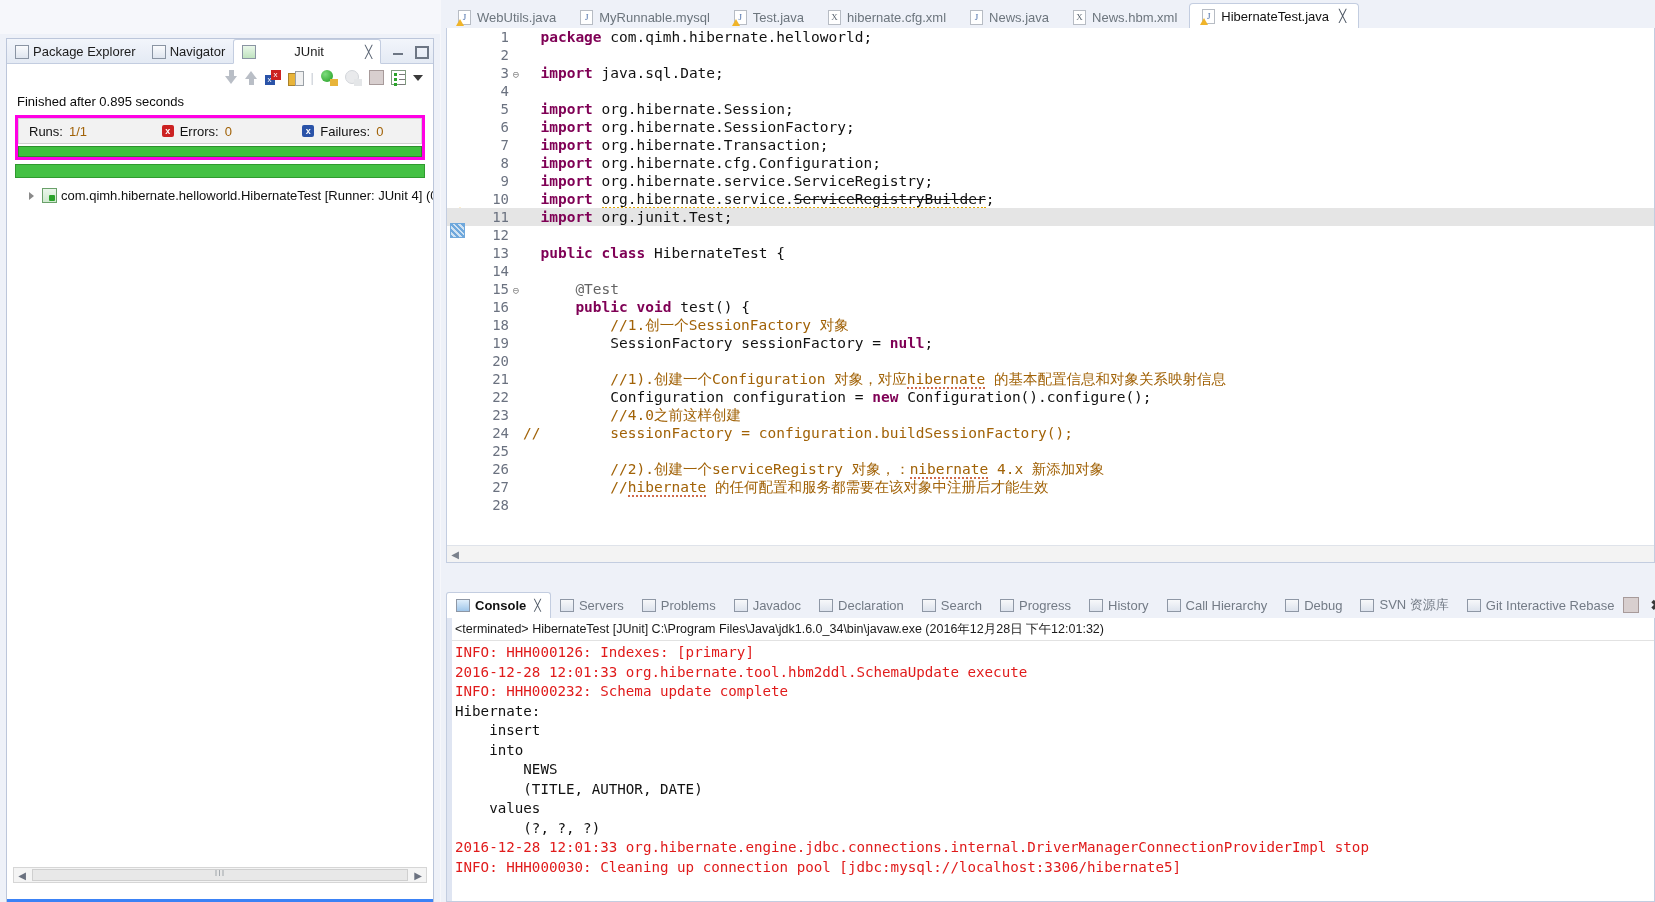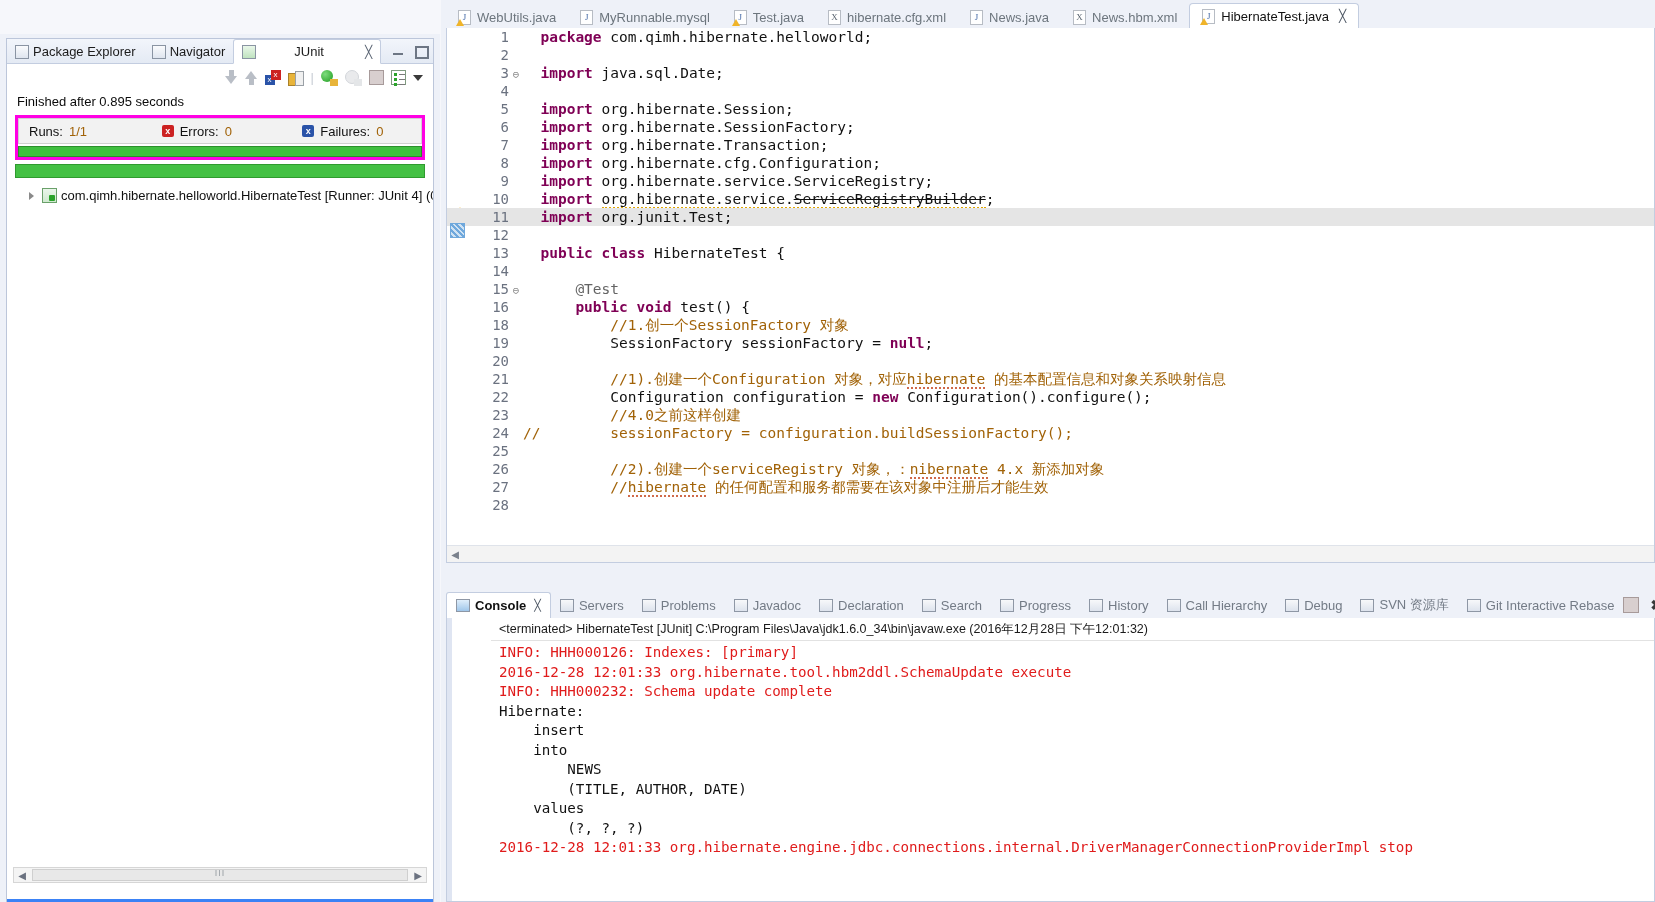--- a/index.html
+++ b/index.html
@@ -220,21 +220,20 @@
     border-radius: 3px 3px 0 0; height: 26px;
   }
   .ctab .x { font-size: 11px; color: #4c5663; margin-left: 3px; font-weight: normal; }
   .ctab-icons { margin-left: auto; display: flex; align-items: center; gap: 9px; padding-right: 6px; }
   .ci { width: 16px; height: 16px; position: relative; }
 
   .console-out {
     position: absolute; left: 0; top: 48px; right: 0; bottom: 0;
     background: #ffffff; border: 1px solid #c3cde0; border-top: none;
     overflow: hidden;
-    padding-left: 44px;
   }
   .term-line {
     font-family: "Liberation Sans", sans-serif; font-size: 12.5px; color: #1a1a1a;
     padding: 3px 0 2px 8px; border-bottom: 1px solid #e2e2e2; white-space: pre;
   }
   .out-line {
     font-family: "DejaVu Sans Mono", monospace; font-size: 14.2px;
     line-height: 19.5px; white-space: pre; padding-left: 8px;
   }
   .out-red { color: #e01b1b; }
@@ -518,18 +517,19 @@
             <div class="out-line out-red">2016-12-28 12:01:33 org.hibernate.tool.hbm2ddl.SchemaUpdate execute</div>
             <div class="out-line out-red">INFO: HHH000232: Schema update complete</div>
             <div class="out-line out-blk">Hibernate: </div>
             <div class="out-line out-blk">    insert </div>
             <div class="out-line out-blk">    into</div>
             <div class="out-line out-blk">        NEWS</div>
             <div class="out-line out-blk">        (TITLE, AUTHOR, DATE) </div>
             <div class="out-line out-blk">    values</div>
             <div class="out-line out-blk">        (?, ?, ?)</div>
             <div class="out-line out-red">2016-12-28 12:01:33 org.hibernate.engine.jdbc.connections.internal.DriverManagerConnectionProviderImpl stop</div>
+            <div class="out-line out-red">INFO: HHH000030: Cleaning up connection pool [jdbc:mysql://localhost:3306/hibernate5]</div>
           </div>
       </div>
     </div>
 
   </div>
 </div>
 
 </body></html>

